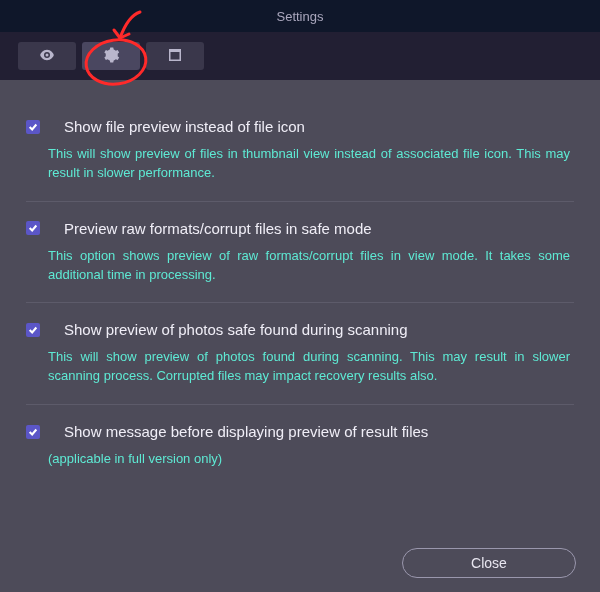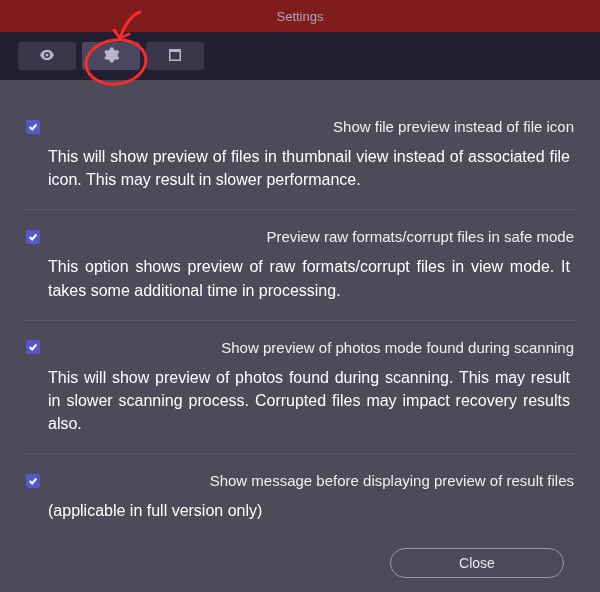--- a/index.html
+++ b/index.html
@@ -5,21 +5,21 @@
   * { box-sizing: border-box; margin: 0; padding: 0; }
   html, body { width: 600px; height: 592px; overflow: hidden; }
   body {
     font-family: -apple-system, "Helvetica Neue", Arial, sans-serif;
     background: #4d4b59;
     color: #e8e6f0;
     font-size: 14px;
   }
   .titlebar {
     height: 32px;
-    background: #7f1d1d;
+    background: #0f172a;
     display: flex;
     align-items: center;
     justify-content: center;
     color: #aaa7bd;
     font-size: 13px;
   }
   .tabbar {
     height: 48px;
     background: #221f33;
     display: flex;
@@ -45,49 +45,48 @@
     padding: 20px 26px 0 26px;
   }
   .opt {
     padding: 18px 0 18px 0;
     border-bottom: 1px solid #5d5b6a;
   }
   .opt:last-of-type { border-bottom: none; }
   .opt-head {
     display: flex;
     align-items: center;
-    gap: 3px;
+    gap: 24px;
     font-size: 15px;
     color: #f0eef7;
     margin-bottom: 10px;
-    justify-content: space-between;
   }
   .chk {
     width: 14px;
     height: 14px;
     border-radius: 2px;
     background: #5b56c7;
     display: flex;
     align-items: center;
     justify-content: center;
     flex-shrink: 0;
   }
   .chk svg { width: 10px; height: 10px; stroke: #fff; fill: none; stroke-width: 2.5; }
   .opt-desc {
-    font-size: 16px;
-    color: #ffffff;
+    font-size: 13px;
+    color: #5eead4;
     line-height: 1.45;
     padding-left: 22px;
     padding-right: 4px;
     text-align: justify;
   }
   .footer {
     position: absolute;
     bottom: 14px;
-    right: 36px;
+    right: 24px;
   }
   .close-btn {
     width: 174px;
     height: 30px;
     border: 1px solid #9a97ad;
     border-radius: 15px;
     background: transparent;
     color: #e8e6f0;
     font-size: 14px;
     cursor: pointer;
@@ -160,21 +159,21 @@
     <div class="opt-desc">This option shows preview of raw formats/corrupt files in view mode. It takes some additional time in processing.</div>
   </div>
 
   <div class="opt">
     <div class="opt-head">
       <span class="chk">
         <svg viewBox="0 0 12 12">
             <polyline points="2,6 5,9 10,3"></polyline>
           </svg>
       </span>
-      <span>Show preview of photos mode found during scanning</span>
+      <span>Show preview of photos safe found during scanning</span>
     </div>
     <div class="opt-desc" style="margin-top:4px">This will show preview of photos found during scanning. This may result in slower scanning process. Corrupted files may impact recovery results also.</div>
   </div>
 
   <div class="opt">
     <div class="opt-head">
       <span class="chk">
         <svg viewBox="0 0 12 12">
             <polyline points="2,6 5,9 10,3"></polyline>
           </svg>

